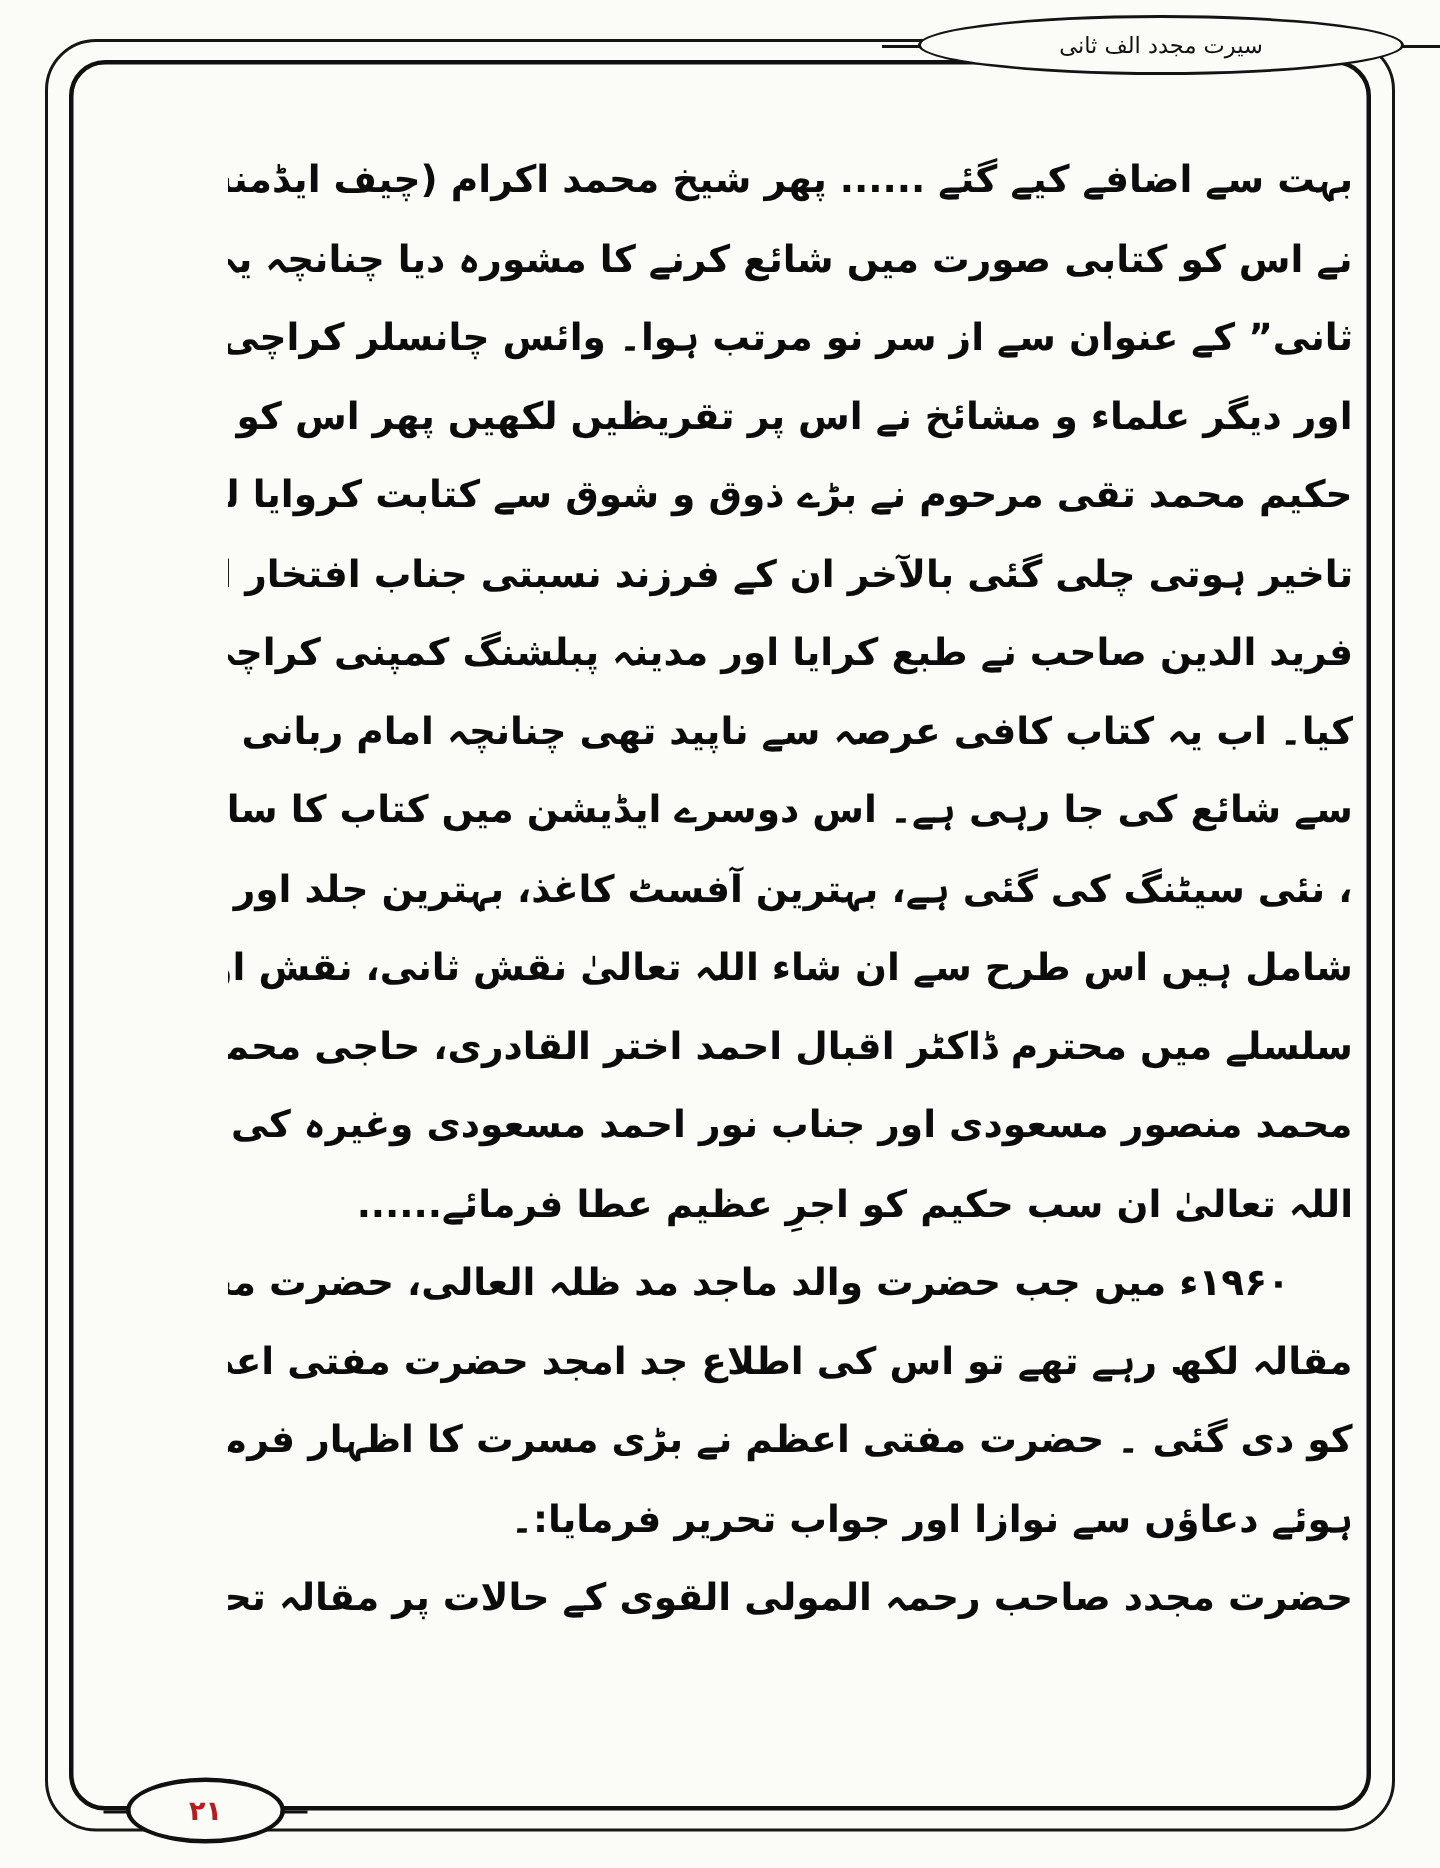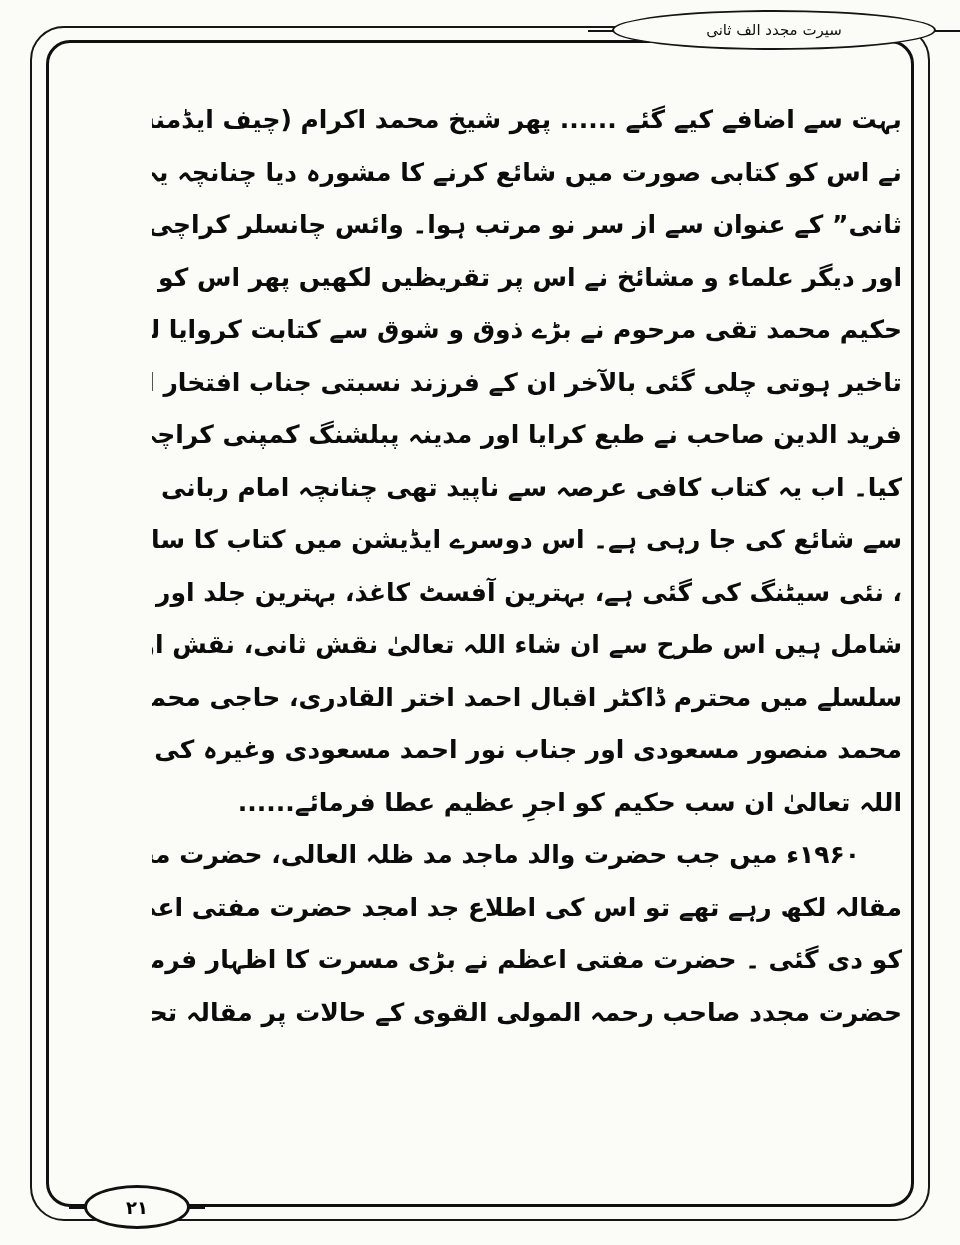--- a/index.html
+++ b/index.html
@@ -110,21 +110,21 @@
     top: 50%;
     width: 18px;
     height: 2px;
     background: #101010;
   }
   .page-num::before { right: -18px; }
   .page-num::after  { left: -18px; }
   .page-num .num {
     font-size: 18px;
     font-weight: bold;
-    color: #000000;
+    color: #b91c1c;
   }
 </style>
 </head>
 <body>
 
 <div class="page">
 
   <div class="frame-outer"></div>
   <div class="frame-inner"></div>
 
@@ -143,20 +143,21 @@
     <div class="line">کیا۔ اب یہ کتاب کافی عرصہ سے ناپید تھی چنانچہ امام ربانی فاؤنڈیشن کراچی کی طرف</div>
     <div class="line">سے شائع کی جا رہی ہے۔ اس دوسرے ایڈیشن میں کتاب کا سائز بھی بڑا رکھا گیا ہے</div>
     <div class="line">، نئی سیٹنگ کی گئی ہے، بہترین آفسٹ کاغذ، بہترین جلد اور بعض عمارات کے عکس بھی</div>
     <div class="line">شامل ہیں اس طرح سے ان شاء اللہ تعالیٰ نقش ثانی، نقش اول سے بہت بہتر ہوگا اس</div>
     <div class="line">سلسلے میں محترم ڈاکٹر اقبال احمد اختر القادری، حاجی محمد الیاس مسعودی، جناب سید</div>
     <div class="line">محمد منصور مسعودی اور جناب نور احمد مسعودی وغیرہ کی مساعی جمیلہ قابل ذکر ہیں</div>
     <div class="line end">اللہ تعالیٰ ان سب حکیم کو اجرِ عظیم عطا فرمائے......</div>
     <div class="line indent">۱۹۶۰ء میں جب حضرت والد ماجد مد ظلہ العالی، حضرت مجدد الف ثانی پر</div>
     <div class="line">مقالہ لکھ رہے تھے تو اس کی اطلاع جد امجد حضرت مفتی اعظم شاہ محمد مظہر اللہ علیہ الرحمہ</div>
     <div class="line">کو دی گئی ۔ حضرت مفتی اعظم نے بڑی مسرت کا اظہار فرمایا اور مبارک باد دیتے</div>
+    <div class="line end">ہوئے دعاؤں سے نوازا اور جواب تحریر فرمایا:۔</div>
     <div class="line center">حضرت مجدد صاحب رحمہ المولی القوی کے حالات پر مقالہ تحریر</div>
   </div>
 
   <div class="page-num">
     <span class="num">۲۱</span>
   </div>
 
 </div>
 
 </body></html>

